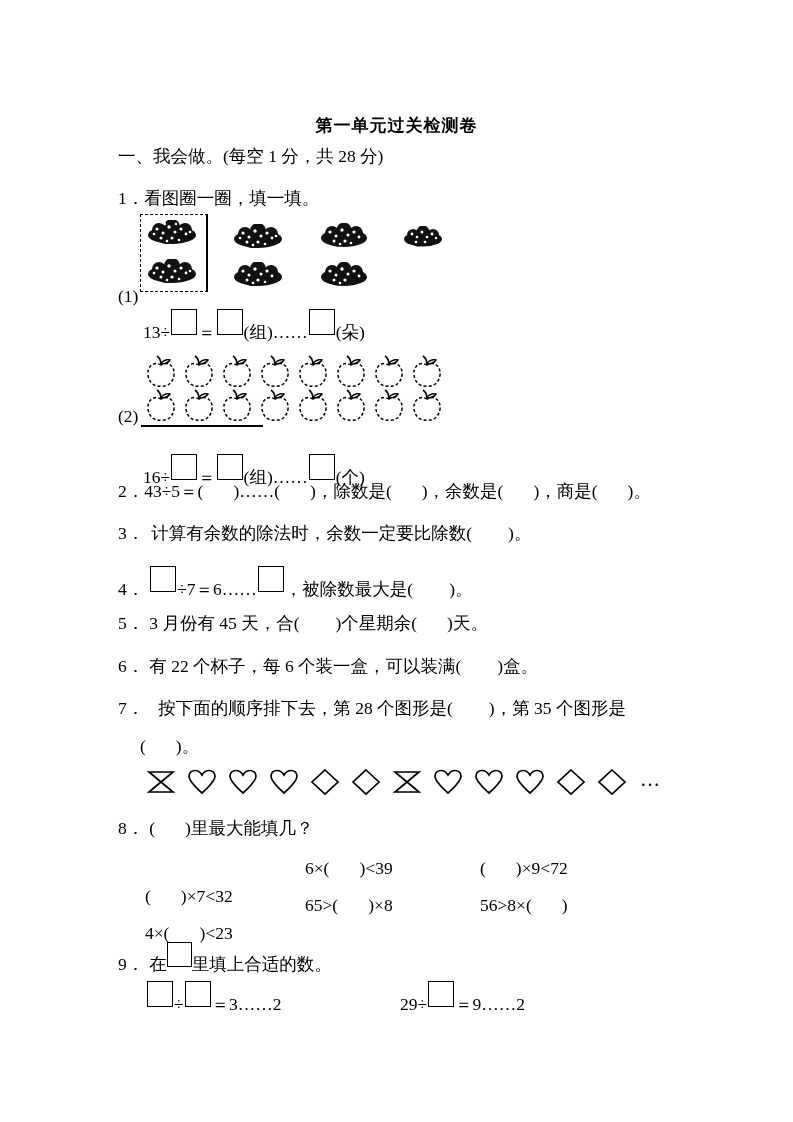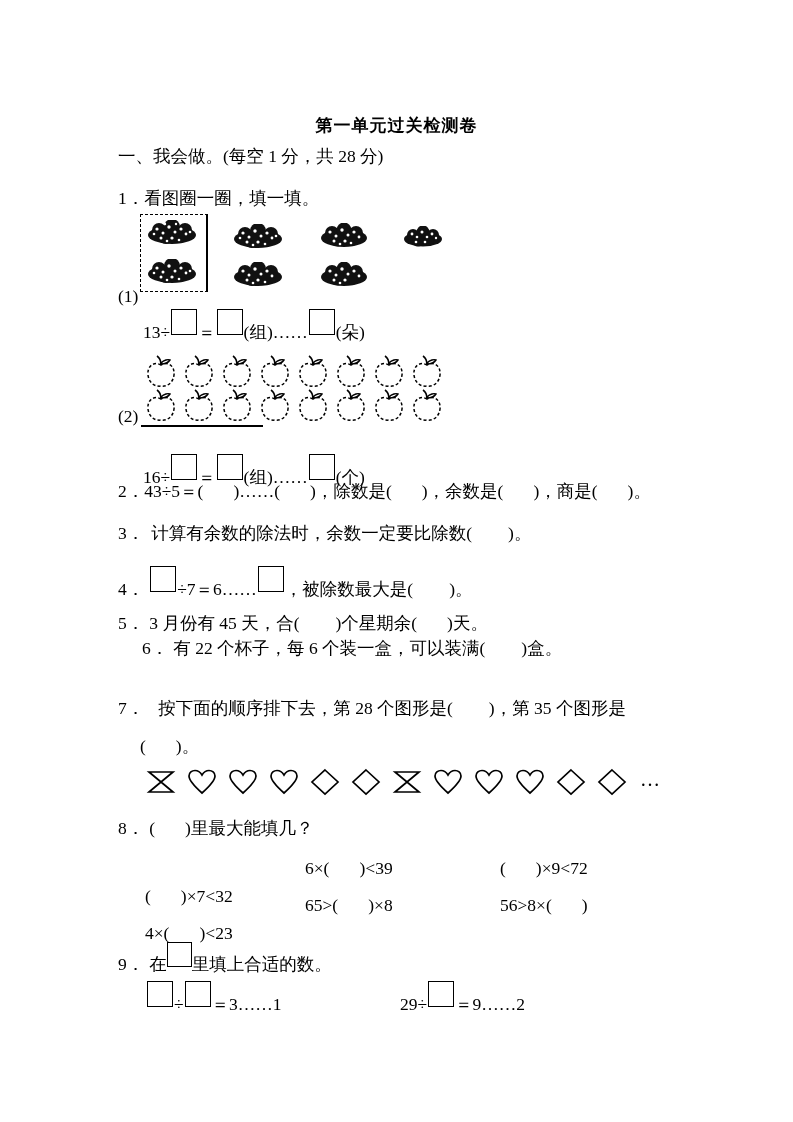--- a/index.html
+++ b/index.html
@@ -133,21 +133,21 @@
     font-size: 20px;
     letter-spacing: 2px;
     margin-left: 2px;
     position: relative;
     top: -3px;
   }
 
   
   .col1 { left: 145px; margin-top: 28px; }
   .col2 { left: 305px; }
-  .col3 { left: 480px; margin-left: 20px; }
+  .col3 { left: 480px; }
 
   
   .q9a { left: 146px; }
   .q9b { left: 400px; }
 </style>
 </head>
 <body>
 
 <div class="page">
 
@@ -477,21 +477,21 @@
   </div>
 
   <div class="line q" style="top:573px;">
     <span>4．</span><span style="display:inline-block;width:5px;"></span><span class="box"></span><span>÷7＝6……</span><span class="box"></span><span>，被除数最大是(</span><span class="gap-m"></span><span>)。</span>
   </div>
 
   <div class="line q" style="top:615px;">
     <span>5．</span><span style="display:inline-block;width:5px;"></span><span>3 月份有 45 天，合(</span><span class="gap-m"></span><span>)个星期余(</span><span class="gap-s"></span><span>)天。</span>
   </div>
 
-  <div class="line q" style="top:640px;margin-left:24px;">
+  <div class="line q" style="top:658px;">
     <span>6．</span><span style="display:inline-block;width:5px;"></span><span>有 22 个杯子，每 6 个装一盒，可以装满(</span><span class="gap-m"></span><span>)盒。</span>
   </div>
 
   <div class="line q" style="top:700px;">
     <span>7．</span><span style="display:inline-block;width:14px;"></span><span>按下面的顺序排下去，第 28 个图形是(</span><span class="gap-m"></span><span>)，第 35 个图形是</span>
   </div>
   <div class="line" style="left:140px; top:738px;">
     <span>(</span><span class="gap-s"></span><span>)。</span>
   </div>
 
@@ -581,20 +581,20 @@
   </div>
   <div class="line col3" style="top:897px;">
     <span>56&gt;8×(</span><span class="gap-s"></span><span>)</span>
   </div>
 
   <div class="line q" style="top:948px;">
     <span>9．</span><span style="display:inline-block;width:5px;"></span><span>在</span><span class="box-sm"></span><span>里填上合适的数。</span>
   </div>
 
   <div class="line q9a" style="top:988px;">
-    <span class="box"></span><span>÷</span><span class="box"></span><span>＝3……1</span>
+    <span class="box"></span><span>÷</span><span class="box"></span><span>＝3……2</span>
   </div>
 
   <div class="line q9b" style="top:988px;">
     <span>29÷</span><span class="box"></span><span>＝9……2</span>
   </div>
 
 </div>
 
 </body></html>

